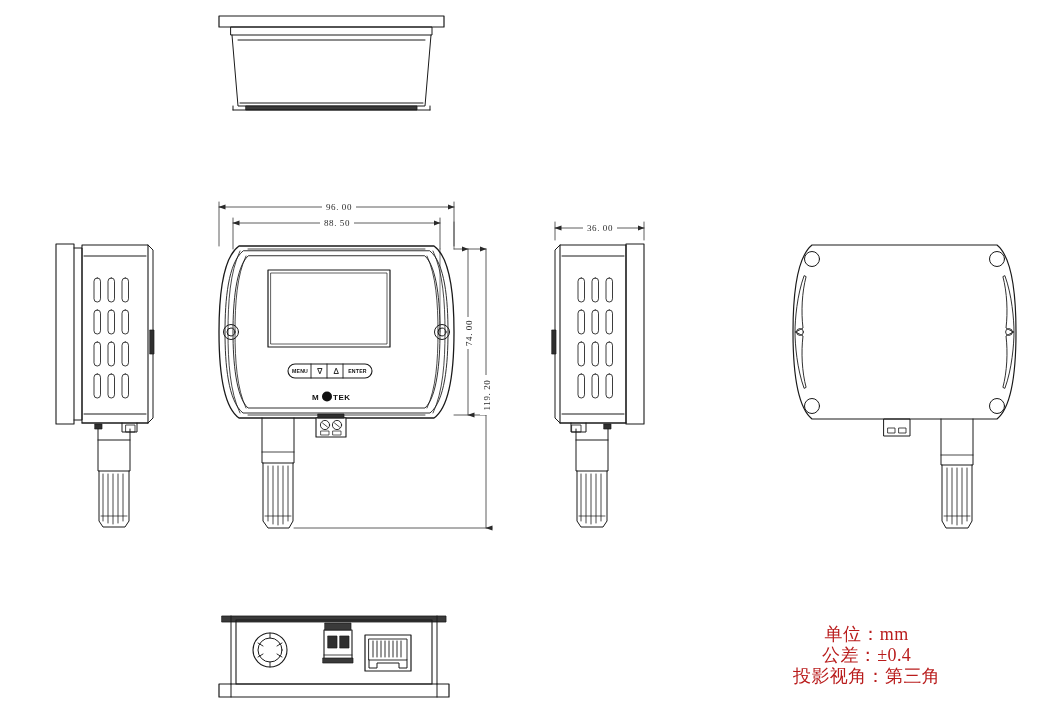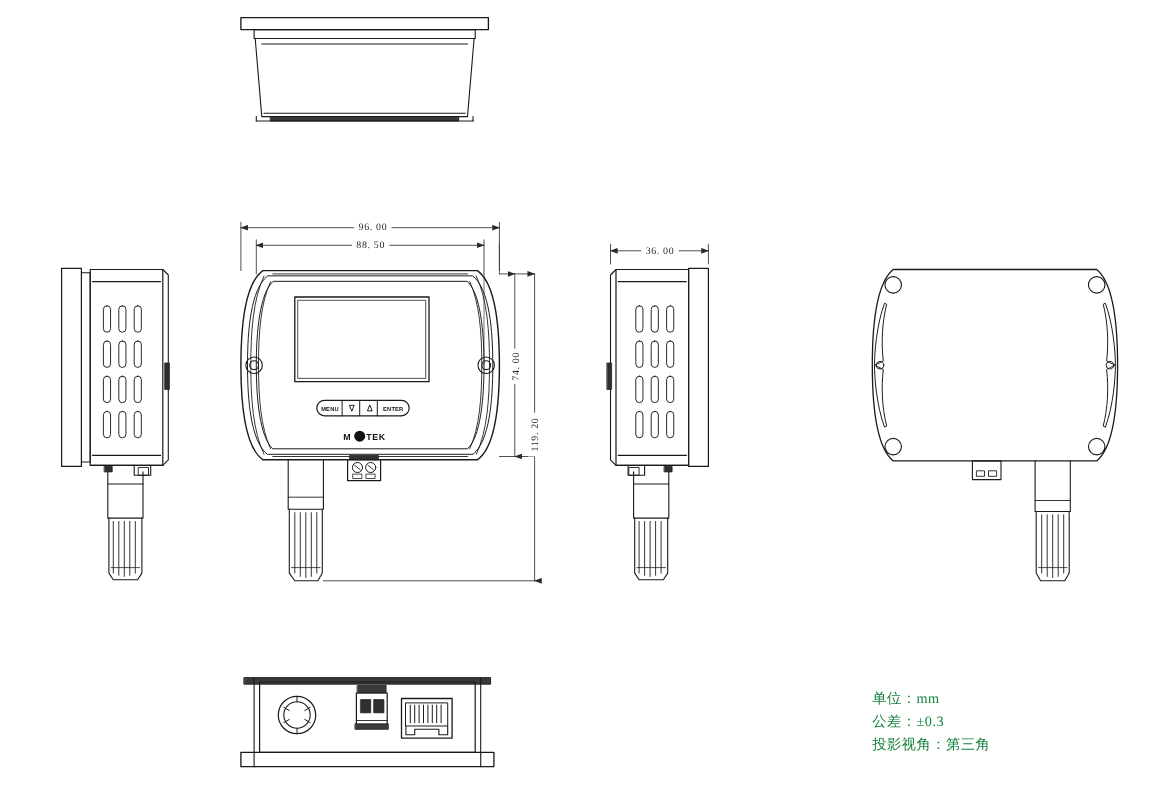--- a/index.html
+++ b/index.html
@@ -21,25 +21,26 @@
     left: 0;
     top: 0;
     width: 1063px;
     height: 715px;
   }
   .notes {
     position: absolute;
     left: 793px;
     top: 624px;
     font-family: "Liberation Serif", serif;
-    font-size: 13px;
+    font-size: 18px;
     line-height: 21px;
     letter-spacing: 0.4px;
-    color: #15803d;
+    color: #b91c1c;
     white-space: nowrap;
+    text-align: center;
   }
   .notes div { margin: 0; padding: 0; }
   svg text {
     font-family: "Liberation Serif", serif;
     fill: #2a2a2a;
   }
   .dimtxt {
     font-size: 9px;
     letter-spacing: 0.6px;
   }
@@ -349,15 +350,15 @@
 
   <g>
     <text class="logotxt" x="312" y="400">M</text>
     <circle cx="327" cy="396.5" r="5" fill="#111"></circle>
     <text class="logotxt" x="333" y="400">TEK</text>
   </g>
 </svg>
 
 <div class="notes">
   <div>单位：mm</div>
-  <div>公差：±0.3</div>
+  <div>公差：±0.4</div>
   <div>投影视角：第三角</div>
 </div>
 
 </body></html>

